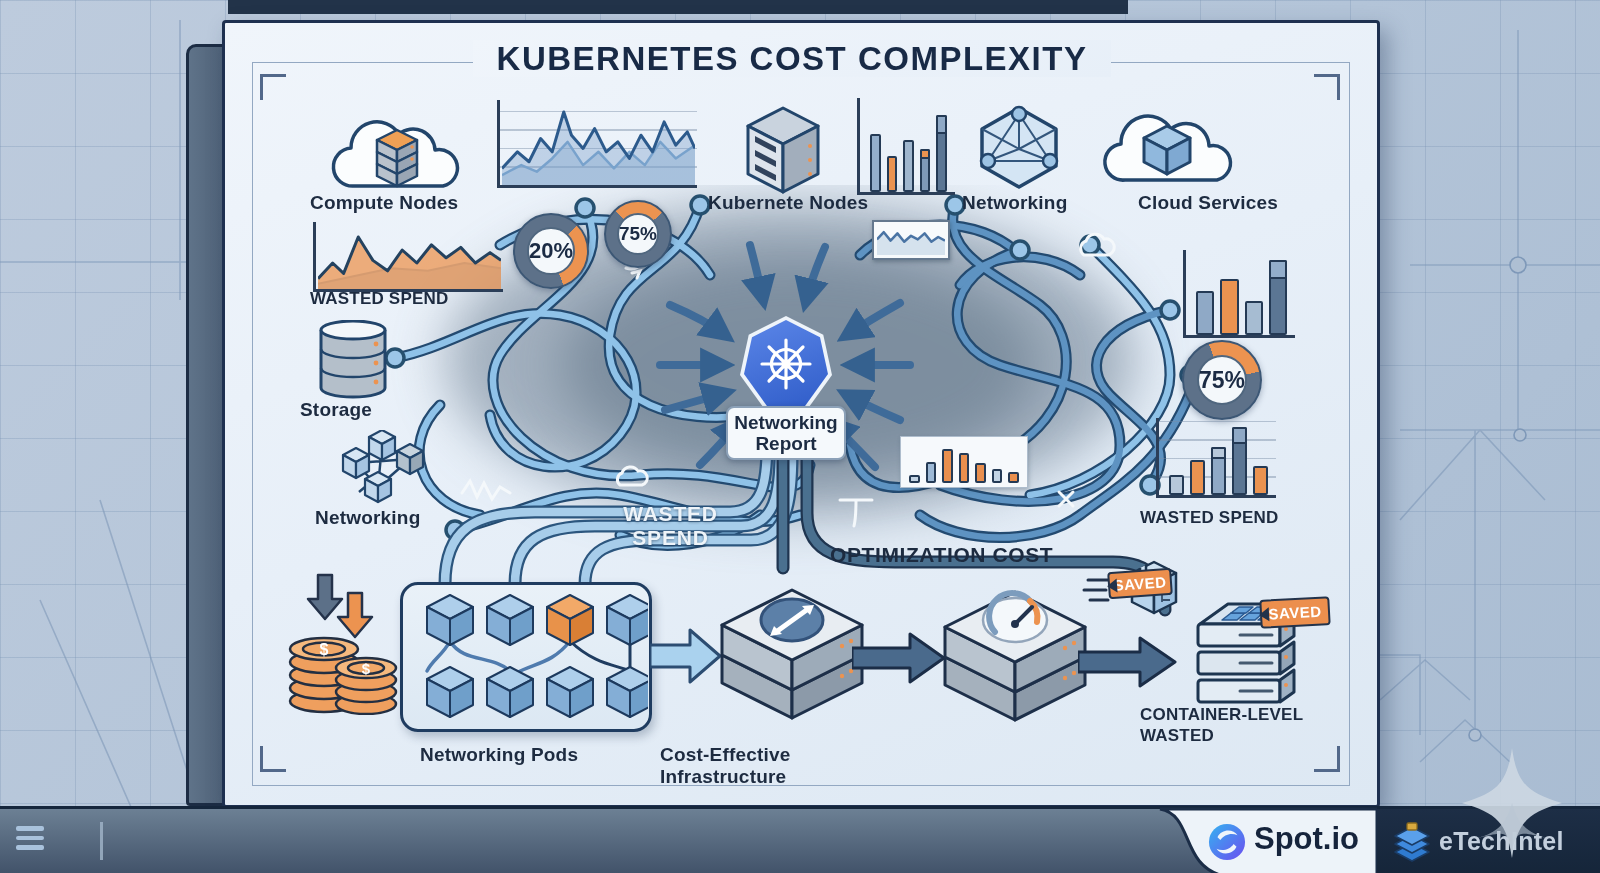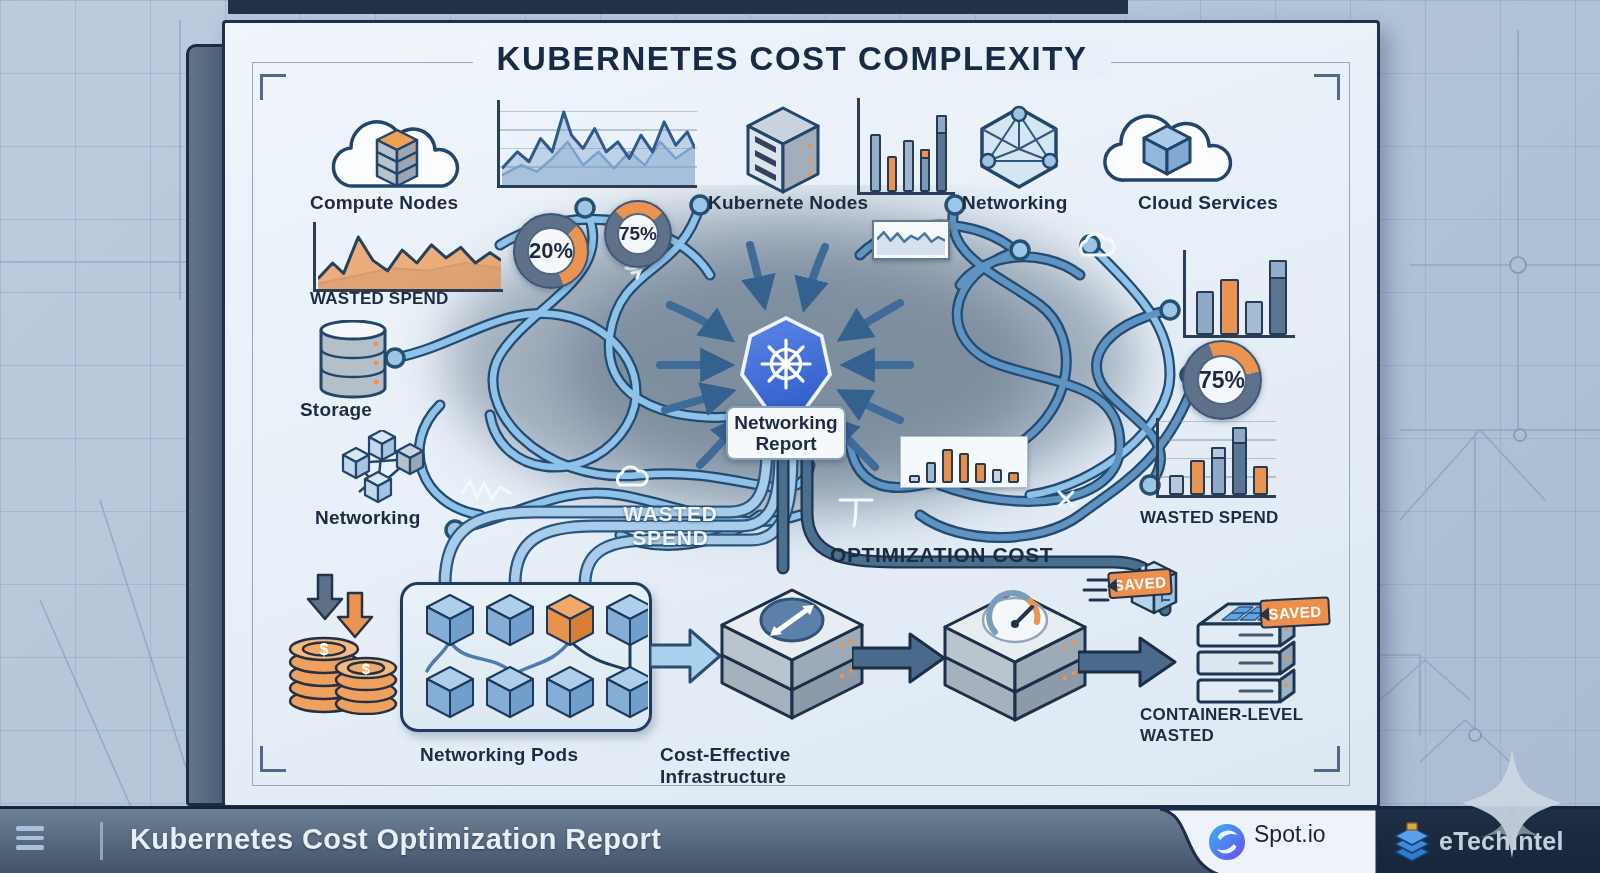--- a/index.html
+++ b/index.html
@@ -69,21 +69,21 @@
          border:7px solid transparent;border-right:10px solid #23334b}
   
   .footer{position:absolute;left:0;top:806px;width:1600px;height:67px;z-index:8;
           background:linear-gradient(#6c8094,#42536a);border-top:3px solid #15263c}
   .hamb{position:absolute;left:16px;top:17px;width:30px;z-index:9}
   .hamb i{display:block;width:28px;height:4.5px;background:#a9c2dc;border-radius:2px;margin-bottom:5px}
   .fdiv{position:absolute;left:100px;top:13px;width:3px;height:38px;background:#9db1c6;opacity:.85;z-index:9}
   .ftitle{position:absolute;left:130px;top:14px;font-size:29px;font-weight:700;color:#e9eef5;z-index:9;
           letter-spacing:.4px;text-shadow:0 1px 2px rgba(10,25,45,.5)}
   .etech{position:absolute;left:1377px;top:0;width:223px;height:67px;background:linear-gradient(#1d2e46,#152539);z-index:9}
-  .spotlbl{position:absolute;left:1254px;top:12px;font-size:23px;font-weight:400;color:#16243c;z-index:11}
+  .spotlbl{position:absolute;left:1254px;top:12px;font-size:31px;font-weight:700;color:#16243c;z-index:11}
   .etechlbl{position:absolute;left:62px;top:18px;font-size:25px;font-weight:600;color:#c3cfdd;z-index:10;letter-spacing:.3px}
   svg{display:block}
 </style>
 </head>
 <body>
 
 <div class="bg"></div>
 
 <svg class="decor" width="1600" height="873" viewBox="0 0 1600 873">
   <g stroke="#7e98b8" stroke-width="1.6" fill="none" opacity=".6">
@@ -605,21 +605,20 @@
   <div>WASTED</div>
 </div>
 
 <div class="footer">
   <div class="hamb">
       <i></i>
       <i></i>
       <i></i>
     </div>
   <div class="fdiv"></div>
-  <div class="ftitle">Kubernetes Cost Optimization Report</div>
   <svg style="position:absolute;left:1120px;top:-3px" width="257" height="70" viewBox="0 0 257 70">
     <path d="M40,3 C74,9 60,60 104,70 L257,70 L257,3 Z" fill="#edf3f9" stroke="#1b2d47" stroke-width="3"></path>
   </svg>
   <svg style="position:absolute;left:1208px;top:14px;z-index:11" width="38" height="38" viewBox="0 0 40 40">
     <defs>
         <linearGradient id="sg" x1="0" y1="0" x2="1" y2="1">
       <stop offset="0" stop-color="#35b3f0"></stop>
           <stop offset="1" stop-color="#6b4df0"></stop>
         </linearGradient>
       </defs>

